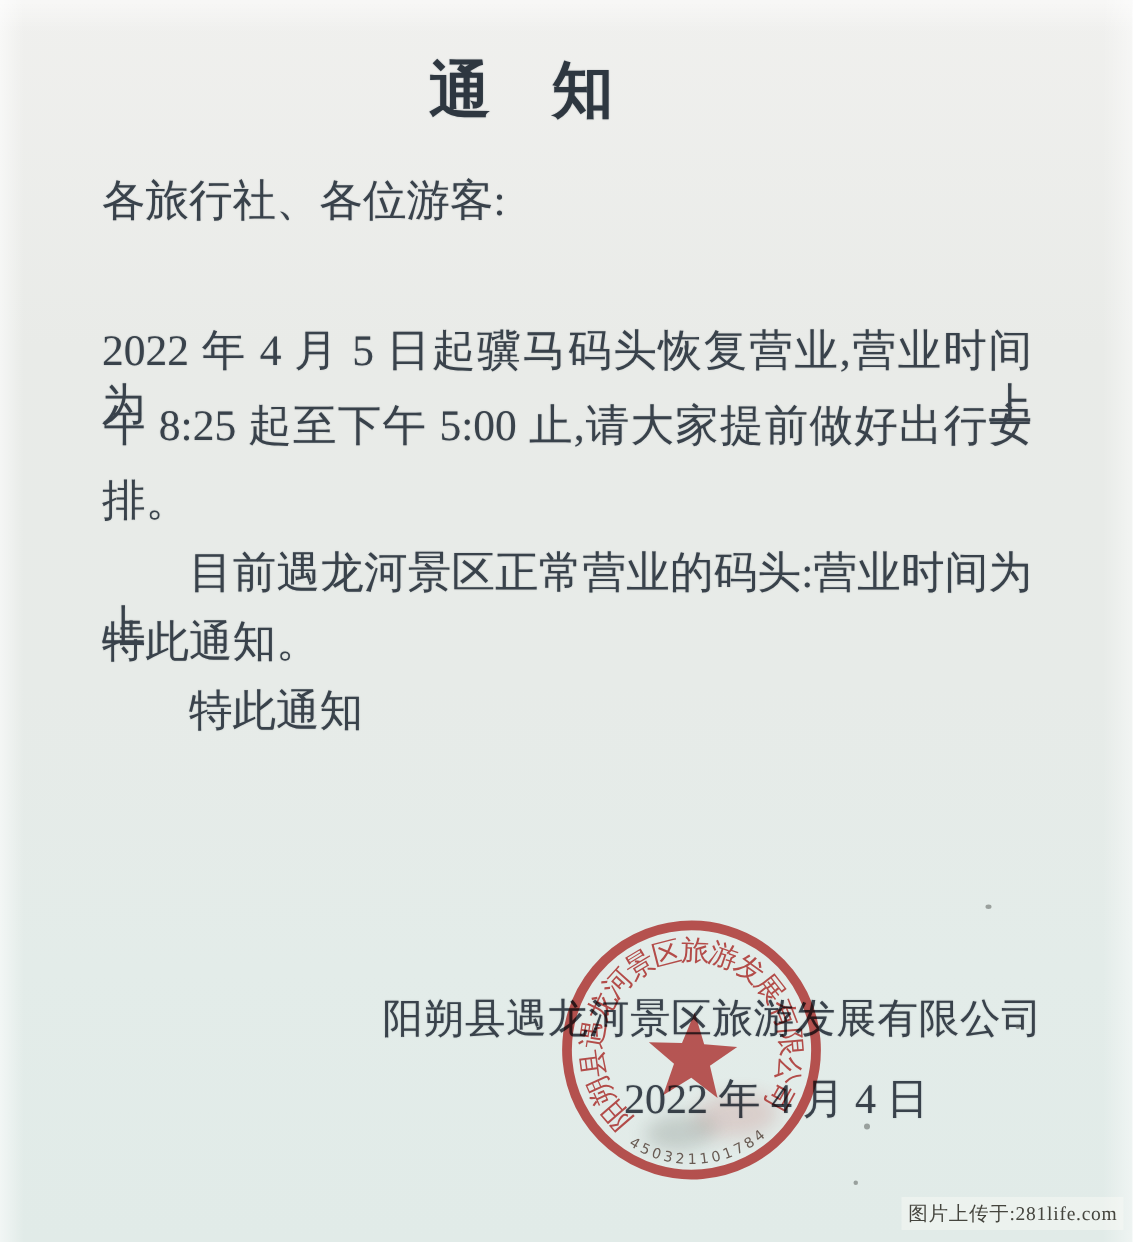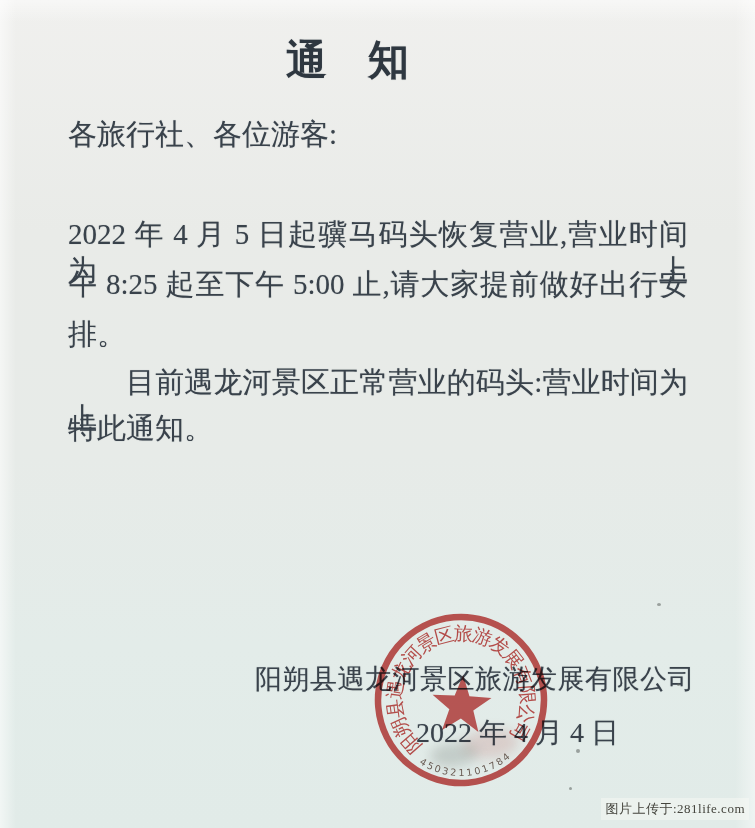--- a/index.html
+++ b/index.html
@@ -64,20 +64,21 @@
 
   <div class="line" style="top:116px;">各旅行社、各位游客:</div>
 
   <div class="line just" style="top:216px;">2022 年 4 月 5 日起骥马码头恢复营业,营业时间为上</div>
   <div class="line just" style="top:266px;">午 8:25 起至下午 5:00 止,请大家提前做好出行安</div>
   <div class="line" style="top:316px;">排。</div>
 
   <div class="line just indent" style="top:364px;">目前遇龙河景区正常营业的码头:营业时间为上</div>
   <div class="line" style="top:410px;">特此通知。</div>
 
+  <div class="line indent" style="top:456px;">特此通知</div>
 
   <div class="signature">阳朔县遇龙河景区旅游发展有限公司</div>
   <div class="date">2022 年 4 月 4 日</div>
 
   <svg class="stamp" viewBox="-105 -105 210 210" aria-hidden="true">
     <defs>
       <path id="ringTextArc" d="M -42.4,42.4 A 60,60 0 1 1 42.4,42.4" fill="none"></path>
       <path id="serialArc" d="M -48.9,58.2 A 76,76 0 0 0 48.9,58.2" fill="none"></path>
       <filter id="inkBlur" x="-60%" y="-60%" width="220%" height="220%">
         <feGaussianBlur stdDeviation="6"></feGaussianBlur>

